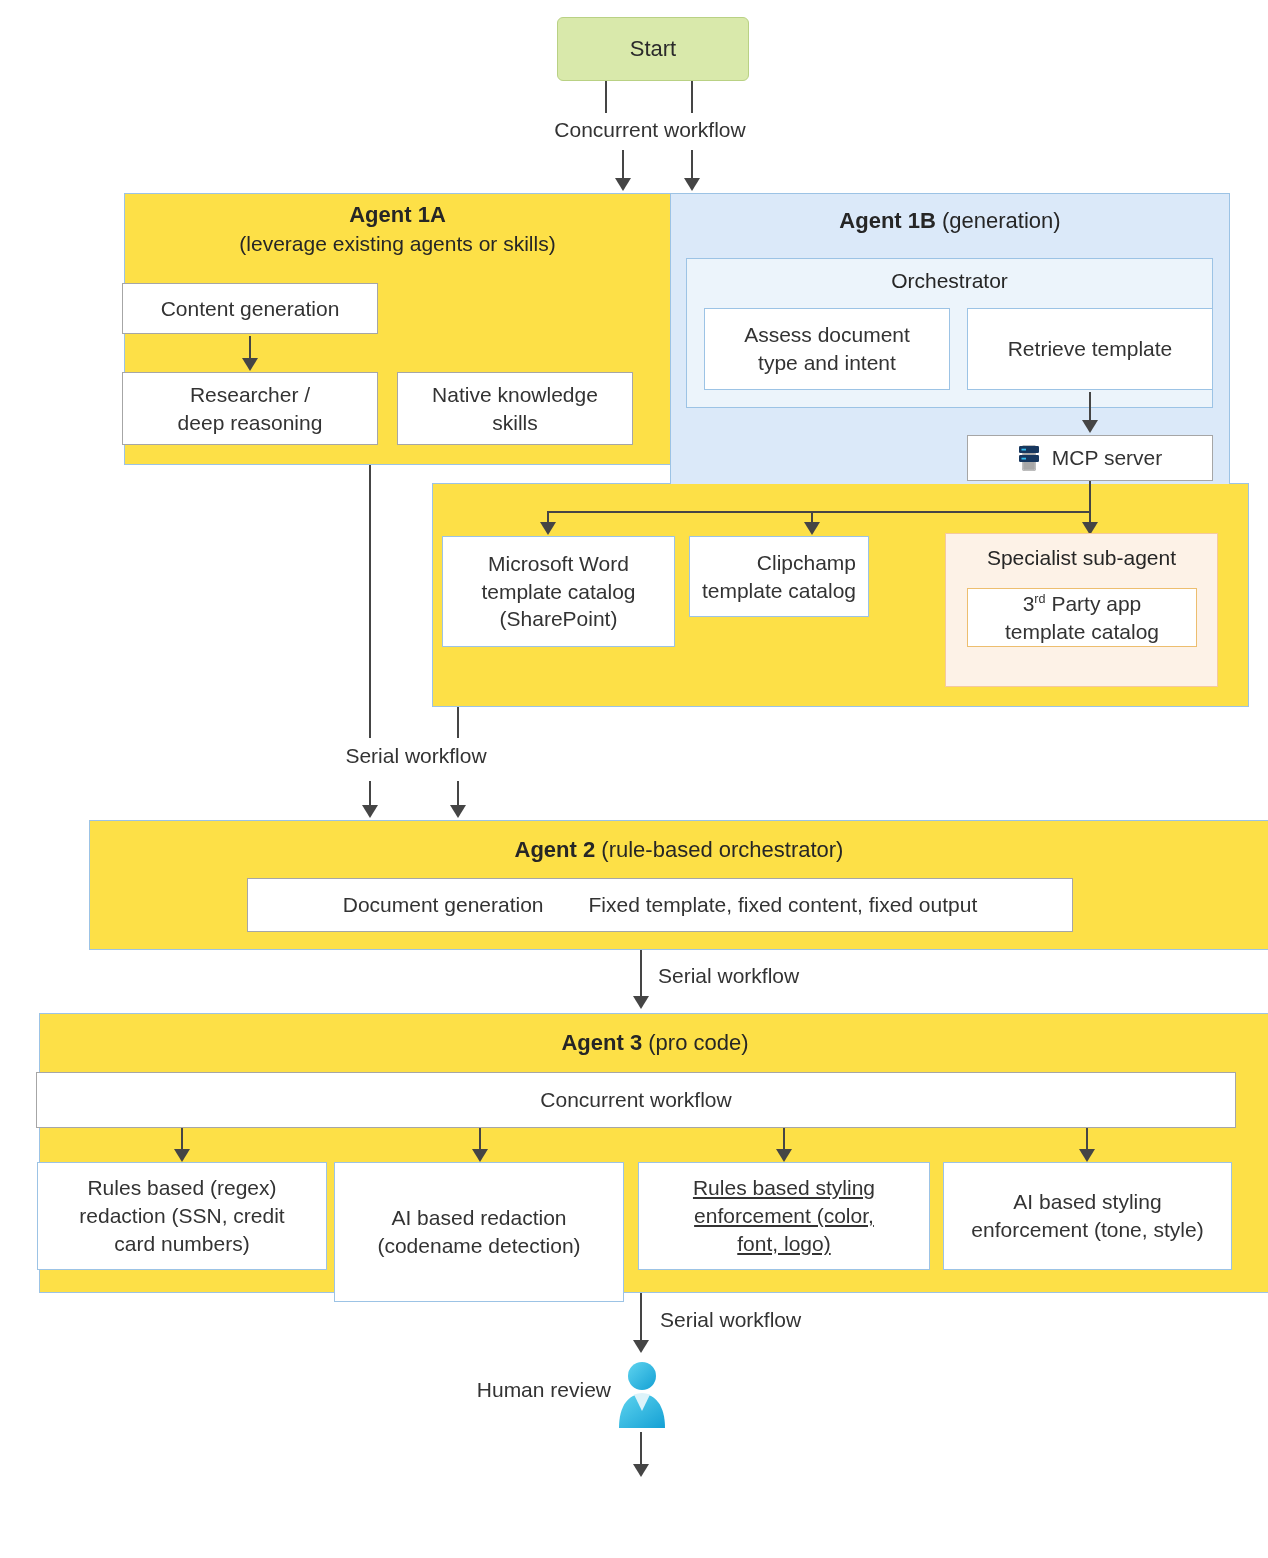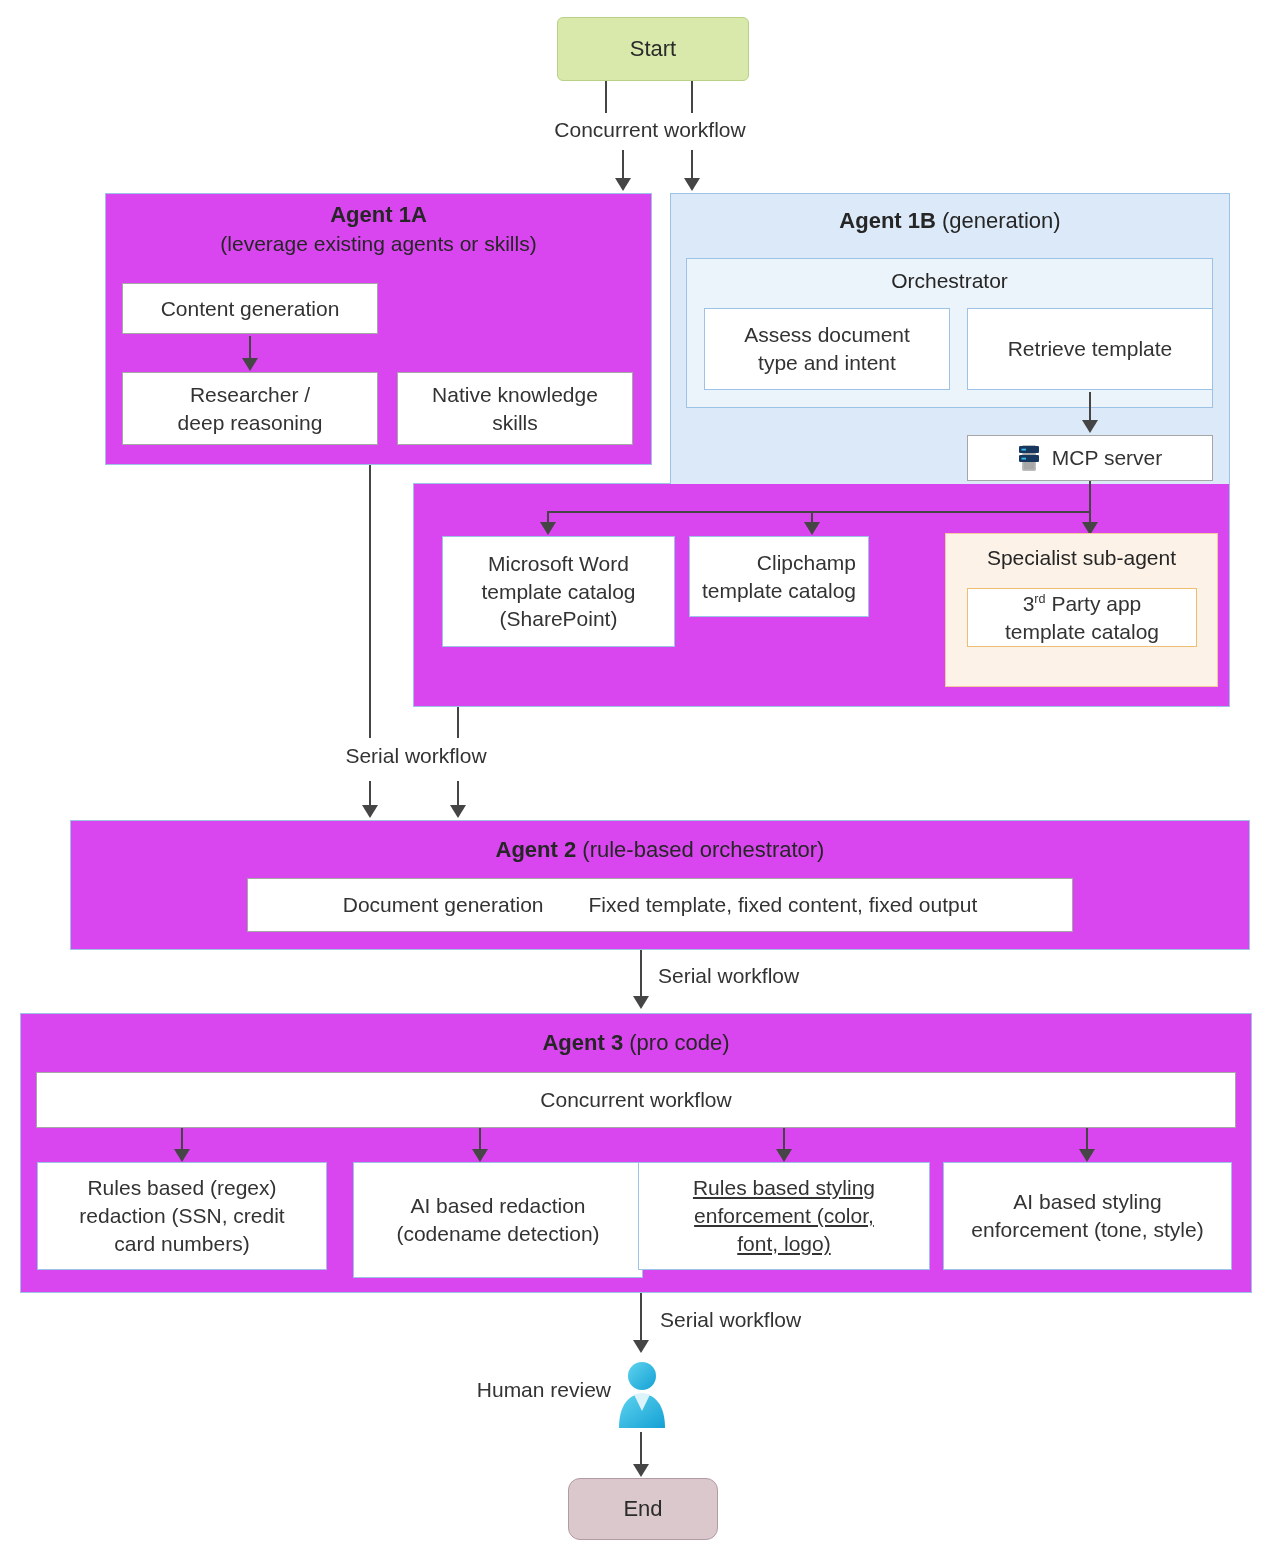--- a/index.html
+++ b/index.html
@@ -6,21 +6,21 @@
   .canvas{
     position:relative;width:1268px;height:1558px;background:#ffffff;
     font-family:"Liberation Sans",sans-serif;color:#333333;overflow:hidden;
   }
   .abs{position:absolute;box-sizing:border-box;}
   .node{
     position:absolute;box-sizing:border-box;display:flex;align-items:center;justify-content:center;
     text-align:center;font-size:21px;line-height:1.32;color:#333333;
   }
   .pre{white-space:pre-line;}
-  .container{background:#d946ef;border:1.5px solid #9cc3e5;}
+  .container{background:#fde047;border:1.5px solid #9cc3e5;margin-left:19px;}
   .container-noborder-bottom{background:#dbe9f9;border:1.5px solid #9cc3e5;border-bottom:none;}
   .orchestrator{background:#ecf4fb;border:1.5px solid #9cc3e5;}
   .white-gray{background:#ffffff;border:1.4px solid #a6a6a6;}
   .white-blue{background:#ffffff;border:1.4px solid #9cc3e5;}
   .specialist{background:#fdf2e7;border:1.5px solid #f5c99e;}
   .white-gold{background:#ffffff;border:1.4px solid #edbe6f;}
   .terminal{
     display:flex;align-items:center;justify-content:center;font-size:22px;color:#2b2b2b;
   }
   .start{background:#d9e9ab;border:1.5px solid #b9d184;border-radius:6px;}
@@ -176,21 +176,21 @@
   <div class="vl" style="left:783px;top:1128px;height:22px;"></div>
   <div class="ah" style="left:776px;top:1149px;"></div>
   <div class="vl" style="left:1086px;top:1128px;height:22px;"></div>
   <div class="ah" style="left:1079px;top:1149px;"></div>
 
   <div class="node white-blue pre" style="left:37px;top:1162px;width:290px;height:108px;">
     <span class="pre">Rules based (regex)
 redaction (SSN, credit
 card numbers)</span>
   </div>
-  <div class="node white-blue pre" style="left:353px;top:1162px;width:290px;height:116px;">
+  <div class="node white-blue pre" style="left:334px;top:1162px;width:290px;height:140px;">
     <span class="pre">AI based redaction
 (codename detection)</span>
   </div>
   <div class="node white-blue pre" style="left:638px;top:1162px;width:292px;height:108px;text-decoration:underline;">
     <span class="pre">Rules based styling
 enforcement (color,
 font, logo)</span>
   </div>
   <div class="node white-blue pre" style="left:943px;top:1162px;width:289px;height:108px;">
     <span class="pre">AI based styling
@@ -212,17 +212,14 @@
       </defs>
       <circle cx="27" cy="16" r="14" fill="url(#pg)"></circle>
       <path d="M4 68 C4 45 14 34 27 34 C40 34 50 45 50 68 Z" fill="url(#pg)"></path>
       <path d="M19 34.6 L27 51 L35 34.6 Q27 31.4 19 34.6 Z" fill="#ddf3fa"></path>
     </svg>
   </div>
 
   <div class="vl" style="left:640px;top:1432px;height:33px;"></div>
   <div class="ah" style="left:633px;top:1464px;"></div>
 
-  <div class="node terminal end abs" style="left:568px;top:1478px;width:150px;height:62px;">
-    <span>End</span>
-  </div>
 
 </div>
 
 </body></html>

